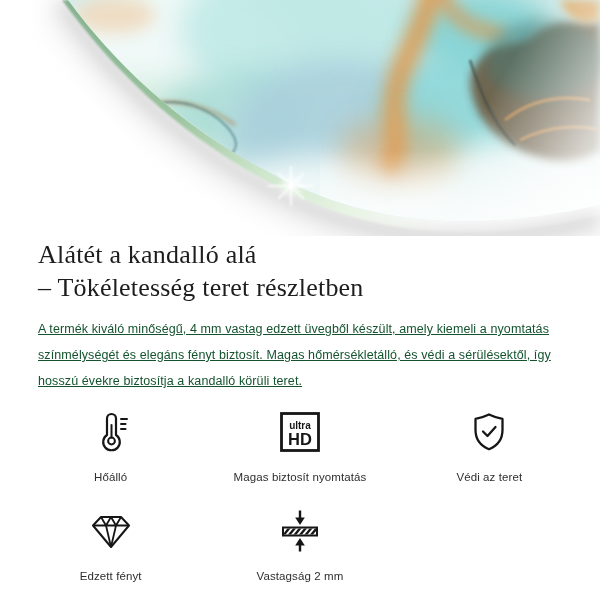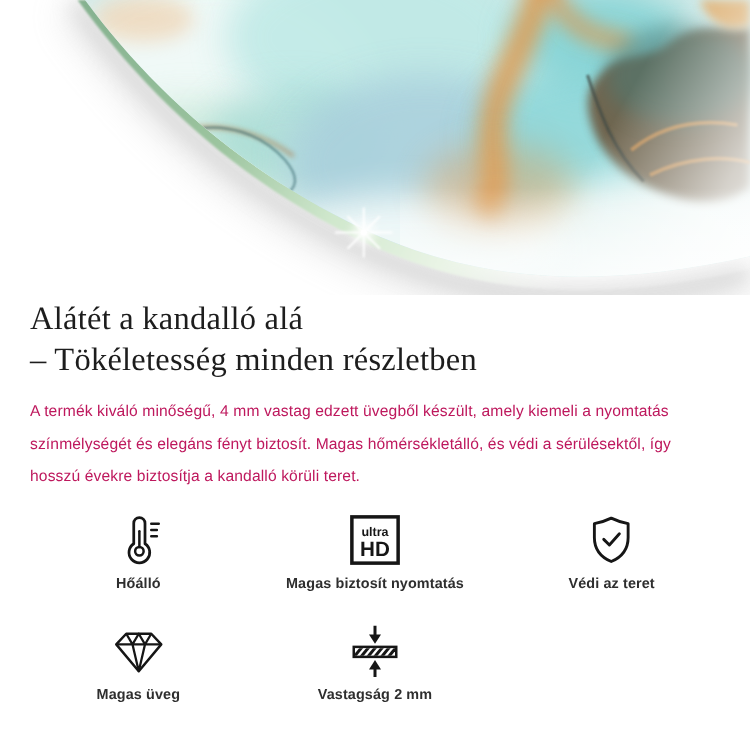--- a/index.html
+++ b/index.html
@@ -8,40 +8,40 @@
     font-family:"Liberation Sans",sans-serif;
     -webkit-font-smoothing:antialiased;
   }
   .page{width:600px;height:600px;position:relative;background:#fff;}
 
   
   .hero{width:600px;height:236px;position:relative;overflow:hidden;}
   .hero svg{display:block;}
 
   
-  .content{padding:0 24px;}
+  .content{padding:0 38px;}
   .title{
     font-family:"Liberation Serif","DejaVu Serif",serif;
     font-weight:400;font-size:26px;line-height:33px;color:#1d1d1d;
     margin:2px 0 0;letter-spacing:0.2px;
   }
   .title span{display:block;}
   .desc{
-    margin:12px 0 0;font-size:12.5px;line-height:26px;color:#be185d;
-    max-width:534px;letter-spacing:0.1px;
+    margin:12px 0 0;font-size:12.5px;line-height:26px;color:#14532d;
+    max-width:534px;letter-spacing:0.1px;text-decoration:underline;
   }
 
   
   .features{
     margin-top:12px;display:grid;grid-template-columns:1fr 1fr 1fr;
     row-gap:22px;padding:0 16px;
   }
   .feature{display:flex;flex-direction:column;align-items:center;}
   .ficon{height:48px;display:flex;align-items:flex-end;justify-content:center;}
-  .flabel{margin-top:7px;font-size:11.5px;color:#2e2e2e;letter-spacing:0.1px;font-weight:bold;}
+  .flabel{margin-top:17px;font-size:11.5px;color:#2e2e2e;letter-spacing:0.1px;}
   .icon-stroke{stroke:#161616;fill:none;}
 </style>
 </head>
 <body>
 
 <div class="page">
 
   <div class="hero">
     <svg width="600" height="236" viewBox="0 0 600 236">
       <defs>
@@ -123,21 +123,21 @@
         <circle cx="291" cy="186" r="9" fill="#ffffff" opacity="0.75" filter="url(#b4)"></circle>
         <path d="M268,186 L314,186 M291,166 L291,206 M278,173 L304,199 M304,173 L278,199" class="icon-stroke" style="stroke:#ffffff;stroke-width:1.6;opacity:0.95;" filter="url(#b1)"></path>
         <circle cx="291" cy="186" r="2.4" fill="#ffffff"></circle>
       </g>
     </svg>
   </div>
 
   <div class="content">
     <h1 class="title">
       <span>Alátét a kandalló alá</span>
-      <span>– Tökéletesség minden részletben</span>
+      <span>– Tökéletesség teret részletben</span>
     </h1>
     <p class="desc">A termék kiváló minőségű, 4 mm vastag edzett üvegből készült, amely kiemeli a nyomtatás színmélységét és elegáns fényt biztosít. Magas hőmérsékletálló, és védi a sérülésektől, így hosszú évekre biztosítja a kandalló körüli teret.</p>
   </div>
 
   <div class="features">
 
     <div class="feature">
       <div class="ficon">
         <svg width="44" height="44" viewBox="0 0 44 44">
           <path d="M18,8.5 a4.5,4.5 0 0 1 9,0 V25 a8.3,8.3 0 1 1 -9,0 Z" class="icon-stroke" stroke-width="2.2" stroke-linejoin="round"></path>
@@ -170,21 +170,21 @@
       <div class="flabel">Védi az teret</div>
     </div>
 
     <div class="feature">
       <div class="ficon">
         <svg width="44" height="44" viewBox="0 0 44 44">
           <path d="M12,8 H32 L40,16.5 L22,38 L4,16.5 Z" class="icon-stroke" stroke-width="2" stroke-linejoin="round"></path>
           <path d="M4,16.5 H40 M12,8 L17,16.5 L22,8 L27,16.5 L32,8 M17,16.5 L22,38 M27,16.5 L22,38" class="icon-stroke" stroke-width="1.8" stroke-linejoin="round"></path>
         </svg>
       </div>
-      <div class="flabel">Magas üveg</div>
+      <div class="flabel">Edzett fényt</div>
     </div>
 
 
     <div class="feature">
       <div class="ficon">
         <svg width="44" height="44" viewBox="0 0 44 44">
           <defs>
               <clipPath id="barClip">
                 <rect x="6" y="19.5" width="32" height="6"></rect>
               </clipPath>

